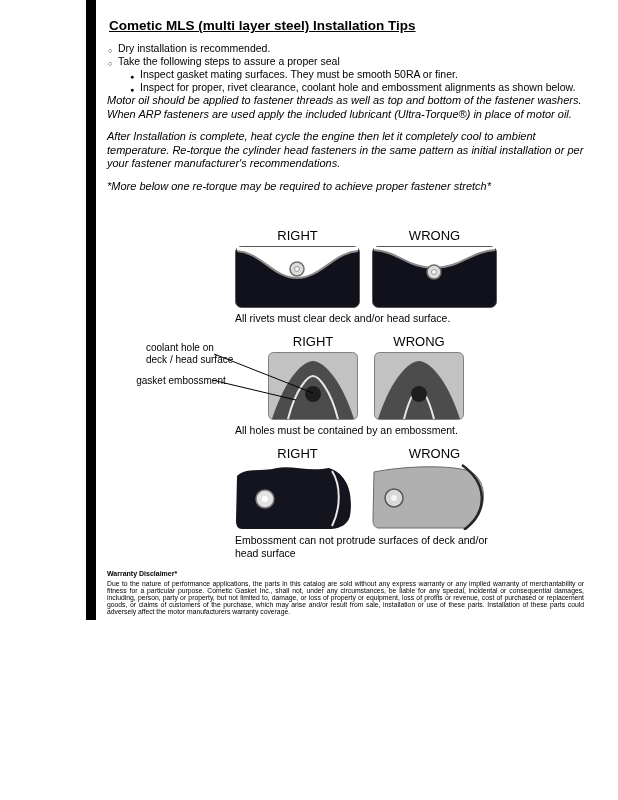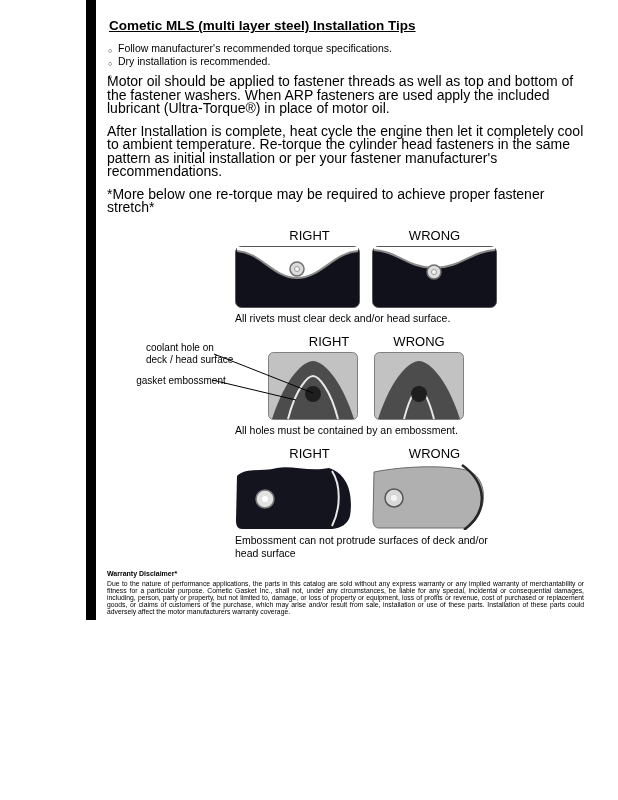--- a/index.html
+++ b/index.html
@@ -13,26 +13,26 @@
   .title { font-size: 13.5px; font-weight: bold; text-decoration: underline; margin: 0 0 9px 2px; }
 
   .tips { list-style: none; margin: 0; padding: 0; font-size: 10.5px; line-height: 13px; }
   .tip { position: relative; padding-left: 11px; }
   .tip::before { content: "○"; position: absolute; left: 1px; top: 2px; font-size: 7px; }
   .subtips { list-style: none; margin: 0 0 0 11px; padding: 0; }
   .subtip { position: relative; padding-left: 11px; }
   .subtip::before { content: "●"; position: absolute; left: 1px; top: 2px; font-size: 7px; }
 
   .diesel-heading { font-size: 11.5px; font-weight: bold; margin: 13px 0 7px 0; }
-  .para { font-size: 14px; line-height: 13.5px; margin: 7px 0 9px 0; }
+  .para { font-size: 11px; line-height: 13.5px; margin: 0 0 9px 0; font-style: italic; }
   .note { margin-bottom: 0; }
 
   .diagrams { position: absolute; left: 235px; top: 228px; width: 262px; }
   .d-row { margin-bottom: 9px; }
-  .d-labels { display: flex; justify-content: flex-end; font-size: 13px; line-height: 16px; }
+  .d-labels { display: flex; justify-content: space-between; font-size: 13px; line-height: 16px; }
   .d-label { width: 125px; text-align: center; }
   .d-images { display: flex; justify-content: space-between; margin-top: 2px; }
   .d-img { display: block; }
   .d-caption { font-size: 10.5px; line-height: 13px; margin-top: 4px; }
   .narrow .d-labels { width: 196px; margin: 0 auto; }
   .narrow .d-label { width: 90px; }
   .narrow .d-images { width: 196px; margin: 2px auto 0; }
 
   .annotation { position: absolute; font-size: 10px; line-height: 11.5px; }
   .annot-coolant { left: 146px; top: 342px; width: 95px; }
@@ -49,23 +49,27 @@
 </head>
 <body>
 
 <div class="page">
 
   <div class="edge-bar"></div>
 
   <div class="content-top">
     <h1 class="title">Cometic MLS (multi layer steel) Installation Tips</h1>
     <ul class="tips">
-      <li class="tip"><span>Follow manufacturer's recommended torque specifications.</span></li>
       <li class="tip"><span>Dry installation is recommended.</span></li>
       <li class="tip">
+        <span>Take the following steps to assure a proper seal</span>
+        <ul class="subtips">
+          <li class="subtip">Inspect gasket mating surfaces.  They must be smooth 50RA or finer.</li>
+          <li class="subtip">Inspect for proper, rivet clearance, coolant hole and embossment alignments as shown below.</li>
+        </ul>
       </li>
     </ul>
 
     <p class="para">Motor oil should be applied to fastener threads as well as top and bottom of the fastener washers. When ARP fasteners are used apply the included lubricant (Ultra-Torque®) in place of motor oil.</p>
     <p class="para">After Installation is complete, heat cycle the engine then let it completely cool to ambient temperature. Re-torque the cylinder head fasteners in the same pattern as initial installation or per your fastener manufacturer's recommendations.</p>
     <p class="para note">*More below one re-torque may be required to achieve proper fastener stretch*</p>
   </div>
 
   <div class="diagrams">
 

